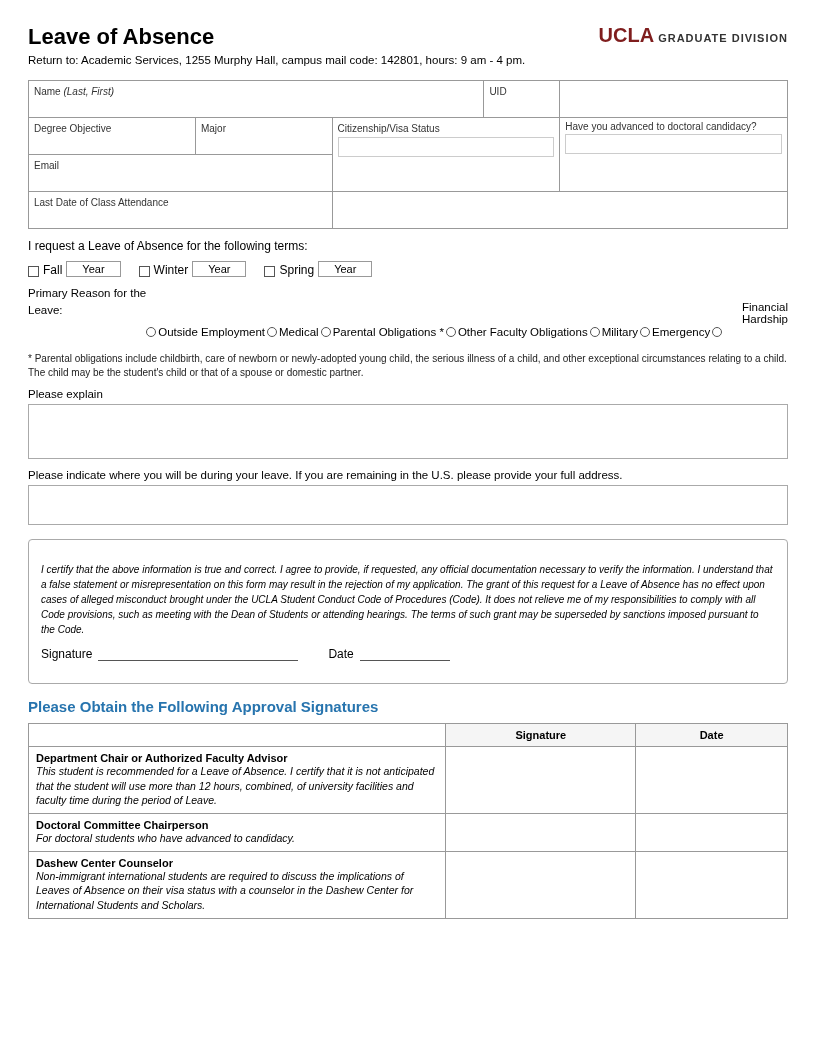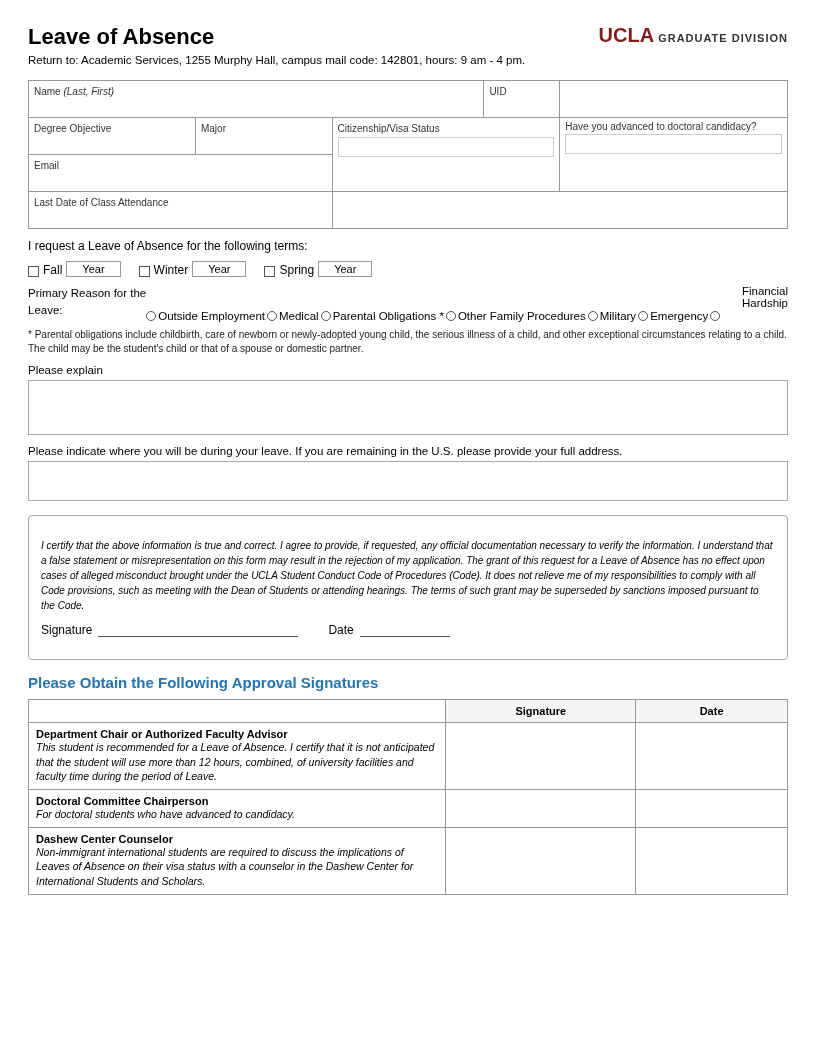--- a/index.html
+++ b/index.html
@@ -93,21 +93,21 @@
       padding: 1px 15px;
       min-width: 38px;
       display: inline-block;
       font-size: 11px;
     }
     .radio-row {
       display: flex;
       align-items: center;
       flex-wrap: wrap;
       gap: 2px;
-      margin-bottom: 2px;
+      margin-bottom: 10px;
     }
     .radio-item {
       display: flex;
       align-items: center;
       gap: 2px;
       font-size: 11.5px;
     }
     .radio-circle {
       width: 10px;
       height: 10px;
@@ -293,40 +293,40 @@
       <div class="year-box">Year</div>
     </div>
   </div>
 
   <div style="display:flex; align-items:flex-start; position:relative;">
     <div style="min-width:110px; font-size:11.5px; line-height:1.5;">
       <span>Primary Reason for the</span><br>
       <span>Leave:</span>
     </div>
     <div style="flex:1;">
-      <div style="text-align:right; font-size:11.5px; margin-bottom:1px;">
+      <div style="text-align:right; font-size:11.5px; margin-bottom:1px;margin-top:16px;">
         <span>Financial</span><br>
         <span>Hardship</span>
       </div>
       <div class="radio-row">
         <div class="radio-item">
           <div class="radio-circle"></div>
           <span>Outside Employment</span>
         </div>
         <div class="radio-item">
           <div class="radio-circle"></div>
           <span>Medical</span>
         </div>
         <div class="radio-item">
           <div class="radio-circle"></div>
           <span>Parental Obligations *</span>
         </div>
         <div class="radio-item">
           <div class="radio-circle"></div>
-          <span>Other Family Procedures</span>
+          <span>Other Faculty Obligations</span>
         </div>
         <div class="radio-item">
           <div class="radio-circle"></div>
           <span>Military</span>
         </div>
         <div class="radio-item">
           <div class="radio-circle"></div>
           <span>Emergency</span>
         </div>
         <div class="radio-item">

